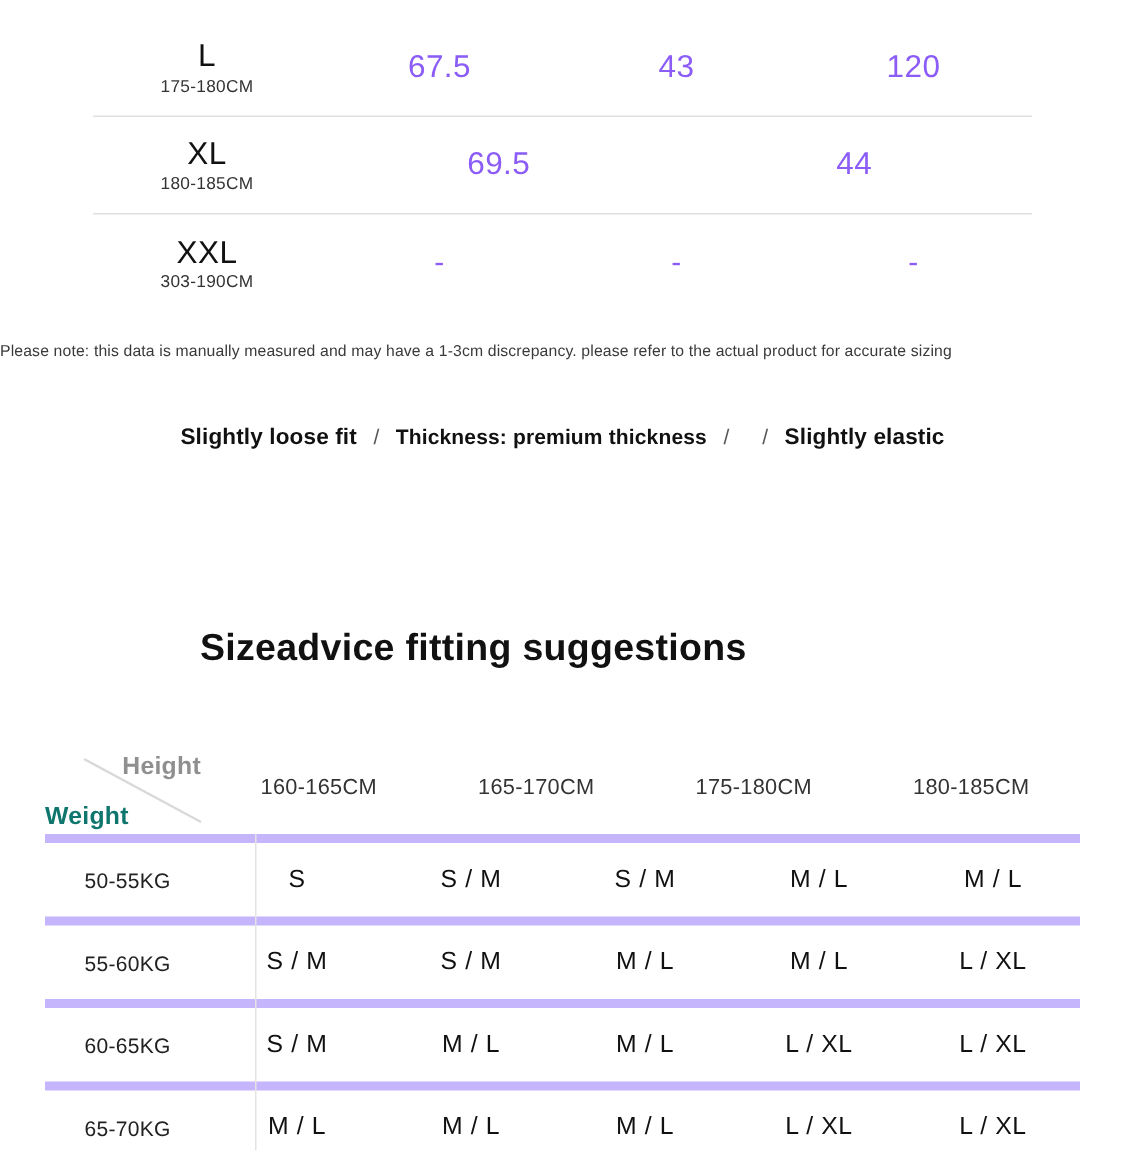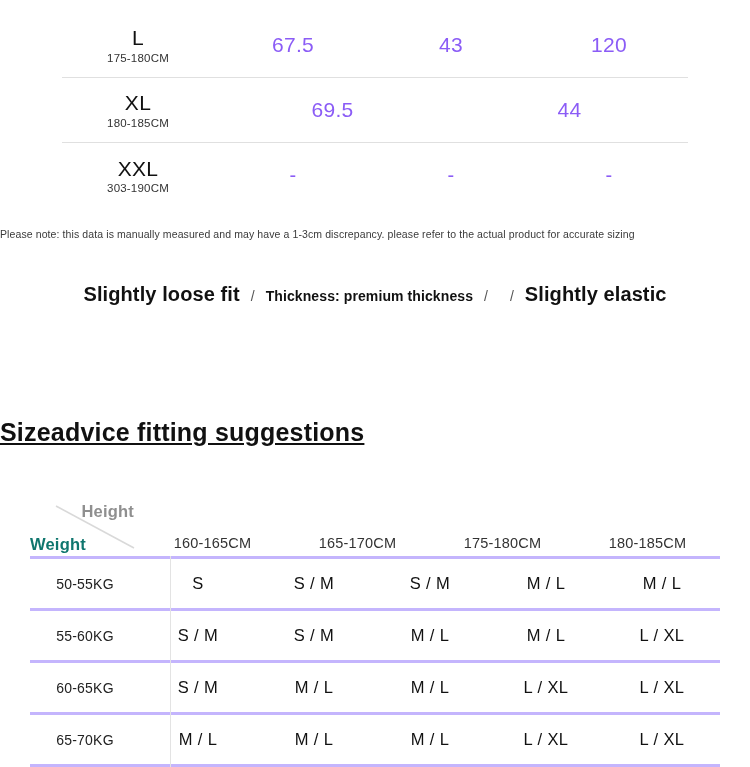--- a/index.html
+++ b/index.html
@@ -87,21 +87,21 @@
     position: absolute;
     top: 283px;
     left: 0;
     width: 750px;
     display: flex;
     align-items: baseline;
     justify-content: center;
     gap: 0px;
   }
   .attr-strong {
-    font-size: 20px;
+    font-size: 15px;
     font-weight: bold;
     color: #111;
     letter-spacing: 0.1px;
   }
   .attr-small {
     font-size: 14px;
     font-weight: bold;
     color: #111;
     letter-spacing: 0.1px;
   }
@@ -110,37 +110,37 @@
     color: #555;
     margin: 0 11px;
   }
 
   
   .section-title {
     position: absolute;
     top: 418px;
     left: 0;
     width: 631px;
+    text-align: center;
     font-size: 25px;
     font-weight: bold;
     color: #111;
     letter-spacing: 0.2px;
-    text-decoration: underline;
   }
 
   
   .advice {
     position: absolute;
     top: 498px;
     left: 30px;
     width: 690px;
   }
   .advice-head {
     display: flex;
-    align-items: flex-end;
+    align-items: center;
     height: 58px;
   }
   .corner {
     width: 110px;
     position: relative;
     height: 58px;
   }
   .corner .diag {
     position: absolute;
     left: 0;
@@ -171,21 +171,21 @@
     text-align: center;
     font-size: 14.5px;
     color: #333;
     padding-bottom: 5px;
     letter-spacing: 0.2px;
   }
   .advice-row {
     display: flex;
     align-items: center;
     height: 49px;
-    border-top: 3px solid #c4b5fd;
+    border-top: 6px solid #c4b5fd;
   }
   .advice-row .wcell {
     width: 110px;
     text-align: center;
     font-size: 14px;
     color: #222;
     letter-spacing: 0.2px;
   }
   .advice-row .vcell {
     flex: 1;

